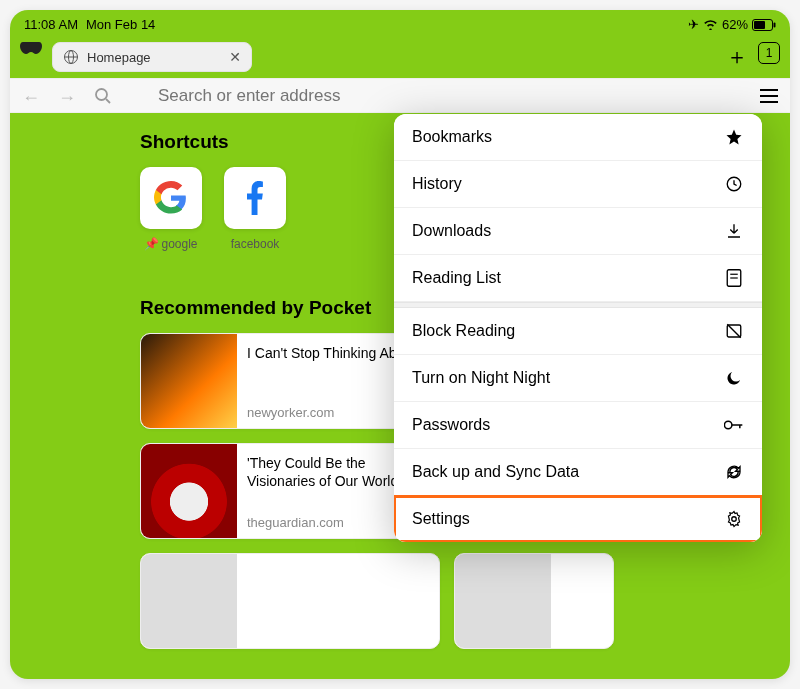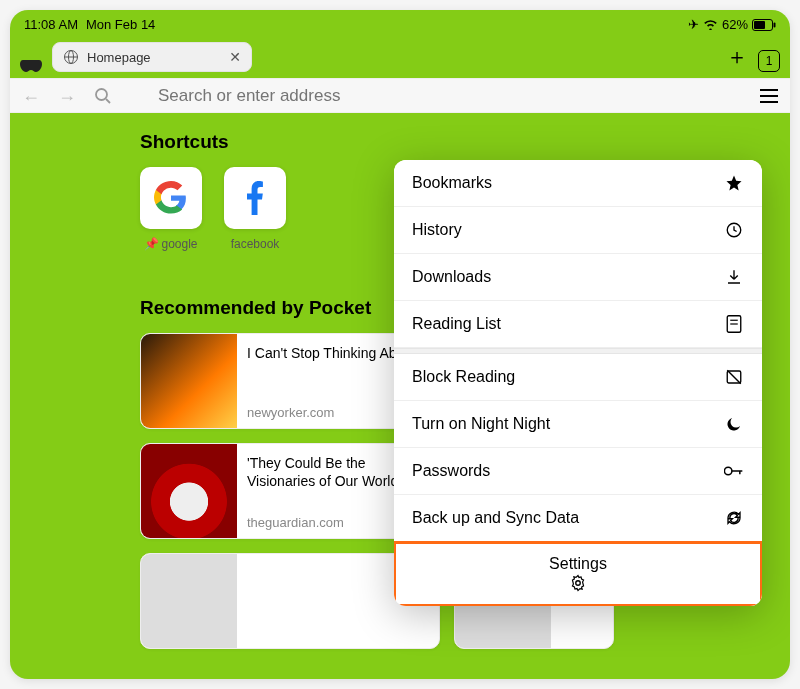--- a/index.html
+++ b/index.html
@@ -3,21 +3,21 @@
 <meta charset="utf-8">
 <style>
 * { margin:0; padding:0; box-sizing:border-box; font-family:-apple-system,BlinkMacSystemFont,sans-serif; }
 body { background:#f5f5f5; width:800px; height:689px; overflow:hidden; position:relative; }
 .frame { background:#84cc16; border-radius:18px; width:780px; height:669px; margin:10px; overflow:hidden; position:relative; box-shadow:0 2px 10px rgba(0,0,0,0.1); }
 
 .status-bar { display:flex; justify-content:space-between; padding:7px 14px 4px; font-size:13px; font-weight:500; }
 .status-left { display:flex; gap:8px; }
 .status-right { display:flex; align-items:center; gap:4px; }
 
-.tab-bar { display:flex; align-items:flex-end; padding:6px 10px; gap:10px; }
+.tab-bar { display:flex; align-items:flex-start; padding:6px 10px; gap:10px; }
 .mask-icon { font-size:16px; }
 .tab { display:flex; align-items:center; background:#f0f0f0; border:1px solid #e3e3e3; border-radius:8px; padding:6px 10px; width:200px; gap:8px; }
 .tab-globe { width:16px;height:16px; }
 .tab-title { flex:1; font-size:13px; color:#333; }
 .tab-close { font-size:14px; color:#555; }
 .spacer { flex:1; }
 .plus { font-size:22px; }
 .tab-count { width:22px;height:22px;border:1.5px solid #000;border-radius:5px;display:flex;align-items:center;justify-content:center;font-size:12px;font-weight:500; }
 
 .toolbar { display:flex; align-items:center; padding:6px 12px; gap:18px; background:#f7f7f7; border-top:1px solid #eee; border-bottom:1px solid #eee; }
@@ -34,24 +34,24 @@
 .sc-label { font-size:12px; color:#555; display:flex;align-items:center;justify-content:center;gap:2px; }
 
 .rec-grid { display:flex; gap:14px; }
 .rec-col { display:flex; flex-direction:column; gap:14px; }
 .card { display:flex;width:300px;height:96px;background:#fff;border:1px solid #eee;border-radius:10px;overflow:hidden;box-shadow:0 1px 3px rgba(0,0,0,0.06); }
 .card-img { width:96px;height:96px;flex-shrink:0; }
 .card-body { padding:10px 10px 8px; display:flex;flex-direction:column;justify-content:space-between;overflow:hidden; }
 .card-title { font-size:14px;line-height:1.3;overflow:hidden; }
 .card-src { font-size:13px;color:#888; }
 
-.menu-panel { position:absolute; top:104px; right:28px; width:368px; background:#fff; border-radius:12px; box-shadow:0 8px 40px rgba(0,0,0,0.25); overflow:hidden;margin-top:46px; }
+.menu-panel { position:absolute; top:104px; right:28px; width:368px; background:#fff; border-radius:12px; box-shadow:0 8px 40px rgba(0,0,0,0.25); overflow:hidden; }
 .menu-panel::before { content:""; position:absolute; top:-8px; right:26px; width:16px;height:16px;background:#fff;transform:rotate(45deg);box-shadow:-2px -2px 4px rgba(0,0,0,0.05); }
 .menu-item { display:flex; align-items:center; justify-content:space-between; padding:13px 18px; font-size:16px; border-bottom:1px solid #eee; background:#fff; position:relative; z-index:1; }
-.menu-item:last-child { border-bottom:none;flex-direction:column; }
+.menu-item:last-child { border-bottom:none; }
 .menu-sep { height:6px;background:#f1f1f1;border-top:1px solid #e5e5e5;border-bottom:1px solid #e5e5e5; }
 .menu-highlight { outline:3px solid #ff6a13; outline-offset:-2px; z-index:2; }
 .menu-icon { width:20px;height:20px;display:flex;align-items:center;justify-content:center; }
 
 svg { display:block; }
 </style>
 </head>
 <body>
 
 <div class="frame">

